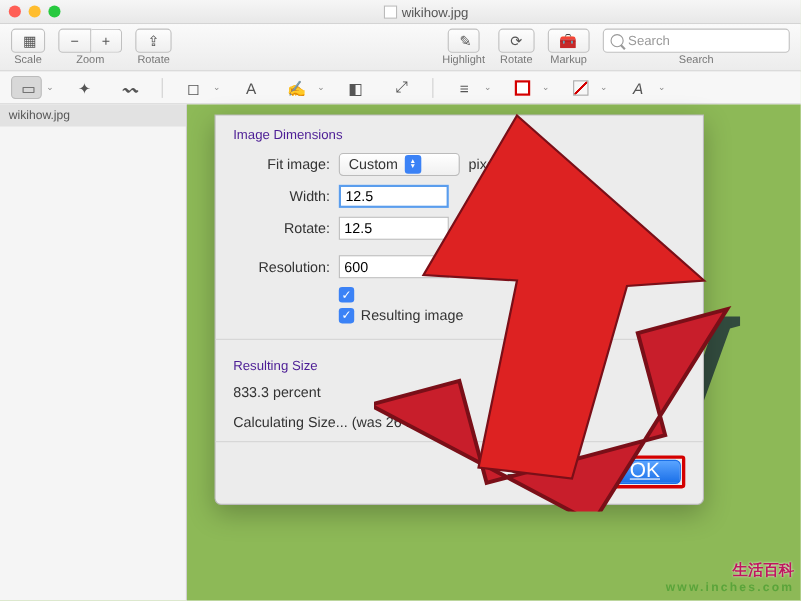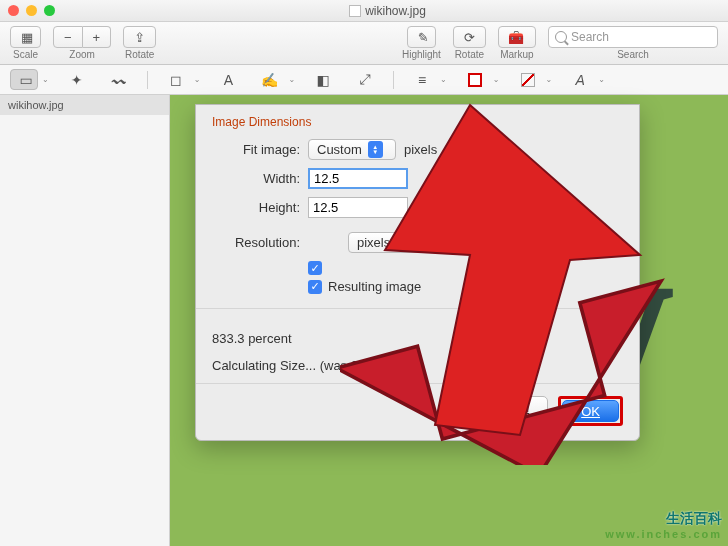--- a/index.html
+++ b/index.html
@@ -40,45 +40,45 @@
 .sidebar { position: absolute; left: 0; top: 95px; width: 170px; bottom: 0; background: #f5f5f5; border-right: 1px solid #d0d0d0; }
 .sidebar .thumb { font-size: 11px; color: #555; background: #e2e2e2; padding: 4px 8px; }
 
 
 .canvas { position: absolute; left: 170px; right: 0; top: 95px; bottom: 0; background: #8db957; display: flex; align-items: center; justify-content: center; }
 .bigtxt { font-family: Georgia, serif; font-size: 260px; font-weight: bold; color: #324b3e; letter-spacing: -12px; }
 
 
 .dialog { position: absolute; left: 195px; top: 104px; width: 445px; background: #ececec; border: 1px solid #bbb; border-radius: 0 0 6px 6px; box-shadow: 0 8px 24px rgba(0,0,0,.25); font-size: 13px; color: #333; padding-bottom: 14px; }
 .dsec { padding: 10px 16px 4px; }
-.dsec .h { font-size: 12px; color: #c2410c; margin-bottom: 10px; }
+.dsec .h { font-size: 12px; color: #4c1d95; margin-bottom: 10px; }
 .drow { display: flex; align-items: center; margin-bottom: 8px; }
 .drow .k { width: 88px; text-align: right; margin-right: 8px; }
 .sel { height: 21px; background: linear-gradient(#fff,#f0f0f0); border: 1px solid #bbb; border-radius: 4px; display: flex; align-items: center; padding: 0 4px 0 8px; }
 .sel .arr { width: 15px; height: 17px; background: #3b82f6; border-radius: 3px; margin-left: 6px; display: flex; flex-direction: column; align-items: center; justify-content: center; color: #fff; font-size: 6px; line-height: 5px; }
 .txt { height: 21px; border: 1px solid #bbb; background: #fff; padding: 0 4px; font-size: 13px; }
 .txt.foc { border: 2px solid #5a9ded; outline: none; }
 .unit { margin-left: 8px; }
 .lock { width: 18px; height: 34px; display: flex; align-items: center; justify-content: center; margin-left: 6px; }
 .lock svg { width: 12px; }
 .cbrow { margin-left: 96px; display: flex; align-items: center; gap: 6px; margin-bottom: 4px; font-size: 13px; }
 .cb { width: 14px; height: 14px; background: #3b82f6; border-radius: 3px; color: #fff; font-size: 11px; display: flex; align-items: center; justify-content: center; }
 .dline { height: 1px; background: #d5d5d5; margin: 6px 0; }
 .btnrow { display: flex; justify-content: flex-end; gap: 10px; padding: 6px 16px 0; }
-.btn { height: 22px; padding: 0 18px; border-radius: 5px; font-size: 13px; display: flex; align-items: center; text-decoration: underline; }
+.btn { height: 22px; padding: 0 18px; border-radius: 5px; font-size: 19px; display: flex; align-items: center; text-decoration: underline; }
 .btn.sec { background: linear-gradient(#fff,#efefef); border: 1px solid #bbb; }
 .btn.pri { background: linear-gradient(#5aa4ff,#1a6fe8); color: #fff; border: 1px solid #1a6fe8; }
 .ok-hl { border: 3px solid #d40000; padding: 1px; border-radius: 3px; }
 
 
 .arrow-ov { position: absolute; left: 340px; top: 85px; width: 360px; height: 380px; pointer-events: none; }
 
 
 .wm { position: absolute; right: 6px; bottom: 6px; text-align: right; font-size: 14px; font-weight: bold; }
-.wm .a { color: #0f766e; text-shadow: 0 0 2px #fff; }
+.wm .a { color: #be185d; text-shadow: 0 0 2px #fff; }
 .wm .b { color: #5aa43a; letter-spacing: 2px; font-size: 11px; }
 </style>
 </head>
 <body>
 
 <div class="titlebar">
   <div class="tl-dots">
     <div class="dot r"></div>
     <div class="dot y"></div>
     <div class="dot g"></div>
@@ -176,63 +176,65 @@
 
 <div class="canvas">
   <div class="bigtxt">how</div>
 </div>
 
 <div class="dialog">
   <div class="dsec">
     <div class="h">Image Dimensions</div>
     <div class="drow">
       <span class="k">Fit image:</span>
-      <div class="sel" style="width:88px">
+      <div class="sel" style="width:110px">
         <span>Custom</span>
         <span class="arr">▲<br>▼</span>
       </div>
       <span class="unit">pixels</span>
     </div>
     <div style="display:flex;align-items:center">
       <div>
         <div class="drow">
           <span class="k">Width:</span>
           <input class="txt foc" style="width: 100px;" value="12.5">
         </div>
         <div class="drow">
-          <span class="k">Height:</span>
+          <span class="k">Rotate:</span>
           <input class="txt" style="width: 100px;" value="12.5">
         </div>
       </div>
       <div class="lock">
         <svg viewBox="0 0 12 16">
             <path d="M3 7V5a3 3 0 016 0v2h1v7H2V7h1zm1 0h4V5a2 2 0 00-4 0v2z" fill="#666"></path>
           </svg>
       </div>
       <div class="sel" style="width:90px;margin-left:8px">
         <span>inches</span>
         <span class="arr">▲<br>▼</span>
       </div>
     </div>
     <div class="drow" style="margin-top:6px">
       <span class="k">Resolution:</span>
+      <input class="txt" style="width: 100px;" value="600">
       <div class="sel" style="width:84px;margin-left:40px">
         <span>pixels/in</span>
       </div>
     </div>
     <div class="cbrow">
       <span class="cb">✓</span>
     </div>
     <div class="cbrow">
       <span class="cb">✓</span>
       <span>Resulting image</span>
     </div>
   </div>
   <div class="dline"></div>
   <div class="dsec">
+    <div class="h">Resulting Size</div>
     <div style="margin:6px 0 12px">833.3 percent</div>
     <div>Calculating Size... (was 26 KB)</div>
   </div>
   <div class="dline"></div>
   <div class="btnrow">
     <div class="btn sec">Cancel</div>
     <div class="ok-hl">
       <div class="btn pri">OK</div>
     </div>
   </div>

